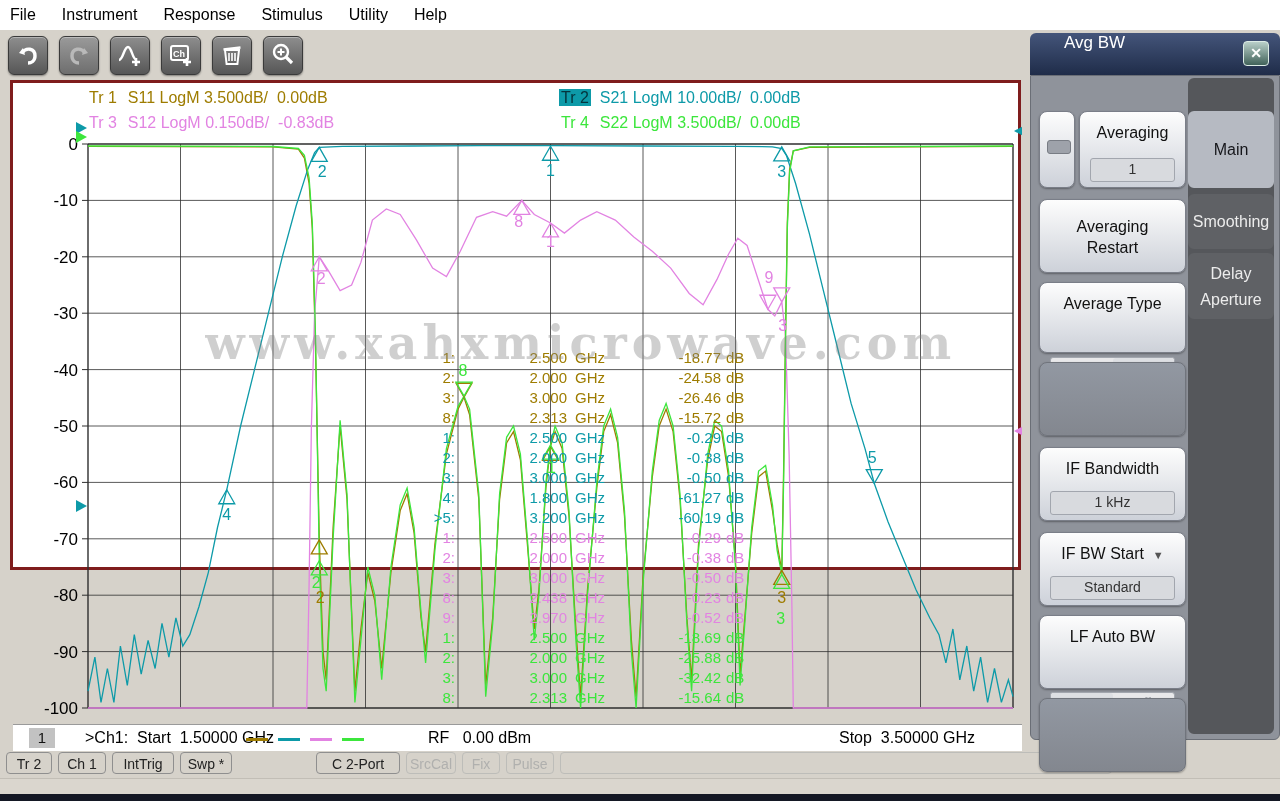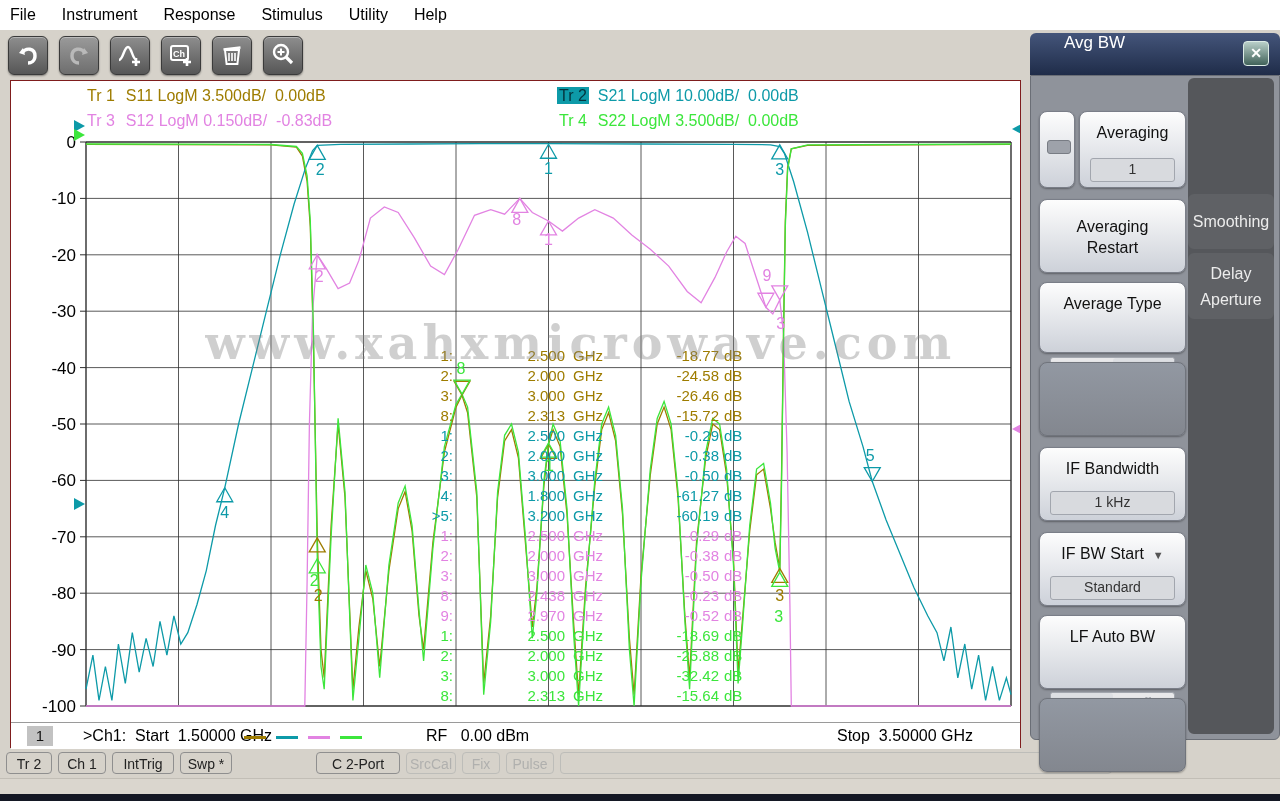--- a/index.html
+++ b/index.html
@@ -12,22 +12,22 @@
   #menubar{position:absolute;left:0;top:0;width:1280px;height:30px;background:#ffffff;
     display:flex;align-items:center;padding-left:10px;box-sizing:border-box;}
   .menu-item{font-size:16px;color:#000;margin-right:26px;cursor:default;}
   #toolbar{position:absolute;left:0;top:30px;width:1280px;height:50px;display:flex;align-items:center;padding-left:8px;box-sizing:border-box;}
   .tool-btn{width:38px;height:37px;margin-right:11px;border-radius:6px;
     background:linear-gradient(#8e8e8e,#565656);border:1px solid #3a3a3a;
     box-shadow:inset 0 1px 0 rgba(255,255,255,.35),0 1px 2px rgba(0,0,0,.4);
     display:flex;align-items:center;justify-content:center;}
   .tool-btn.disabled{background:linear-gradient(#9a9a9a,#6e6e6e);}
   
-  #plot-window{position:absolute;left:10px;top:80px;width:1011px;height:668px;background:#fff;
-    border:1px solid #7f1d1d;box-sizing:border-box;}
+  #plot-window{position:absolute;left:10px;top:80px;width:1011px;height:490px;background:#fff;
+    border:3px solid #7f1d1d;box-sizing:border-box;}
   .trace-label{position:absolute;font-size:16px;white-space:pre;}
   .trace-id{padding:0 2px;}
   .trace-id.active{background:#0d9aa8;color:#04333c;}
   #plot-svg{position:absolute;left:0;top:0;}
   #watermark{position:absolute;left:205px;top:316px;width:815px;overflow:hidden;
     font-family:"DejaVu Serif",serif;font-weight:bold;font-size:46px;letter-spacing:5px;
     color:rgba(130,130,130,0.38);z-index:5;pointer-events:none;white-space:nowrap;}
   
   #marker-table{position:absolute;left:410px;top:265px;z-index:4;font-size:15px;line-height:20px;}
   .mk-row{display:flex;height:20px;}
@@ -426,16 +426,17 @@
     <div class="soft-btn" style="top:539px;height:74px">
       <span class="soft-label">LF Auto BW</span>
       <div class="seg" style="top:42px">
         <div class="on">ON</div>
         <div class="off">off</div>
       </div>
     </div>
 
     <div class="soft-btn blank" style="top:622px;height:74px"></div>
 
+    <div class="tab light" style="top:35px;height:77px;line-height:77px">Main</div>
     <div class="tab dark" style="top:118px;height:55px;line-height:55px">Smoothing</div>
     <div class="tab dark" style="top:177px;height:66px;line-height:26px;padding-top:8px;box-sizing:border-box">Delay<br>Aperture</div>
   </div>
 </div>
 
 </body></html>

